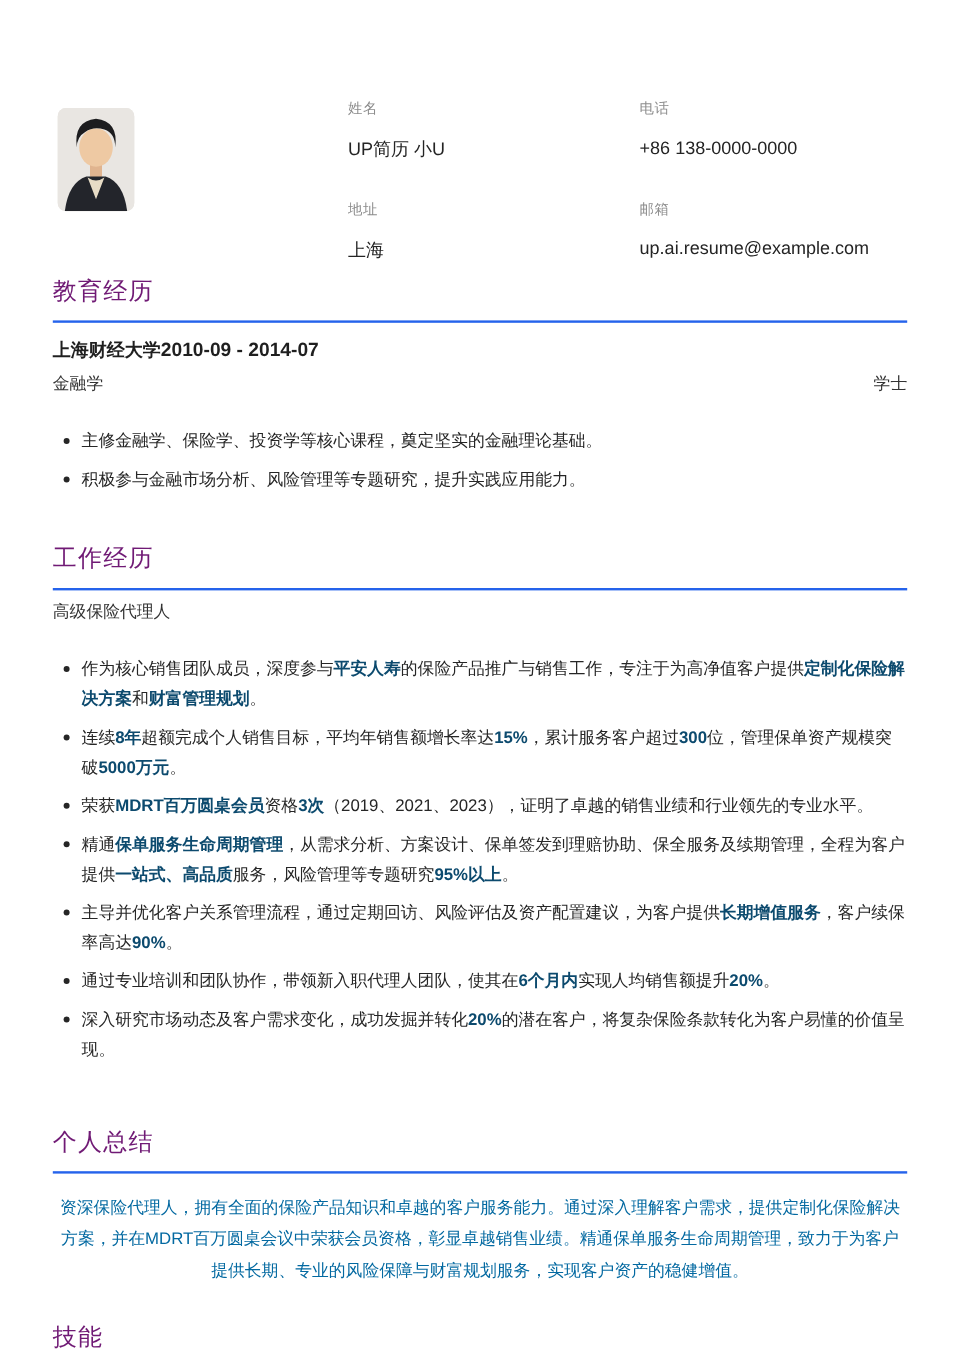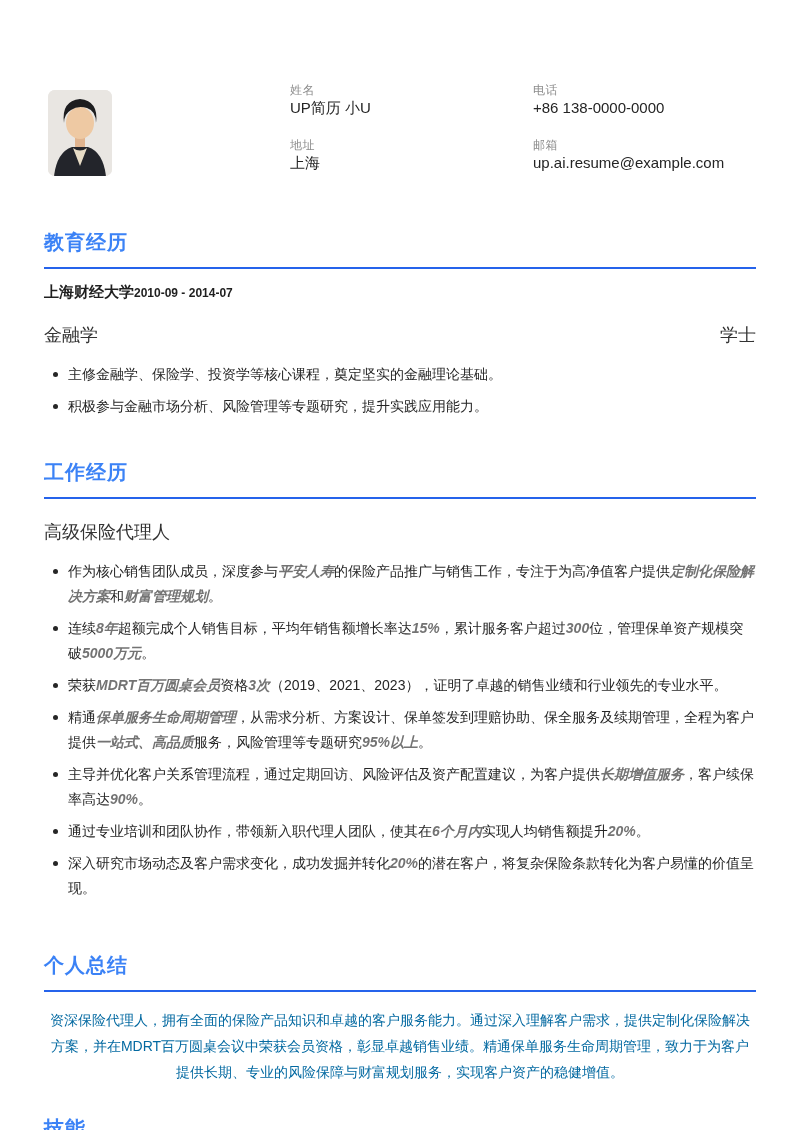--- a/index.html
+++ b/index.html
@@ -20,51 +20,51 @@
     position: absolute; left: 48px; top: 90px;
     width: 64px; height: 86px;
     border-radius: 7px; overflow: hidden;
     background: #e9e6e2;
   }
   .photo svg { display: block; width: 100%; height: 100%; }
   .contact {
     position: absolute; left: 290px; top: 82px; right: 44px;
     display: grid;
     grid-template-columns: 243px auto;
-    row-gap: 19px;
+    row-gap: 32px;
   }
   .clabel { font-size: 12px; color: #8c8c8c; letter-spacing: .5px; }
-  .cvalue { font-size: 15px; color: #242424; margin-top: 0; }
+  .cvalue { font-size: 15px; color: #242424; margin-top: 16px; }
   
   .section { padding: 0 44px; }
   .sec-work { margin-top: 40px; }
   .sec-summary { margin-top: 51px; }
   .sec-skills { margin-top: 30px; }
-  .sec-title { font-size: 20px; font-weight: bold; color: #3b82f6; letter-spacing: 1px; }
+  .sec-title { font-size: 20px; font-weight: normal; color: #701a75; letter-spacing: 1px; }
   .sec-rule { height: 2px; background: #2563eb; margin-top: 11px; border: none; }
   .entry-head { display: flex; justify-content: flex-start; align-items: baseline; margin-top: 14px; }
   .entry-name { font-size: 15px; font-weight: bold; color: #1f1f1f; }
-  .entry-date { font-size: 12px; font-weight: bold; color: #1f1f1f; white-space: nowrap; }
-  .entry-sub { display: flex; justify-content: space-between; margin-top: 21px; font-size: 18px; color: #333333; }
-  ul.bullets { list-style: none; margin-top: 15px; }
+  .entry-date { font-size: 16px; font-weight: bold; color: #1f1f1f; white-space: nowrap; }
+  .entry-sub { display: flex; justify-content: space-between; margin-top: 9px; font-size: 14px; color: #333333; }
+  ul.bullets { list-style: none; margin-top: 26px; }
   ul.bullets li {
     position: relative;
     padding-left: 24px;
     font-size: 14px;
     line-height: 25px;
     margin-bottom: 7px;
     color: #262626;
   }
   ul.bullets li::before {
     content: "";
     position: absolute; left: 9px; top: 10px;
     width: 5px; height: 5px; border-radius: 50%;
     background: #262626;
   }
-  b { font-weight: bold; color: #737373; font-style: italic; }
+  b { font-weight: bold; color: #0c4a6e; }
   .summary-text { margin-top: 15px; font-size: 14px; line-height: 26px; color: #0369a1; text-align: center; }
 </style>
 </head>
 <body>
 
 <div class="page">
 
   <div class="header">
     <div class="photo">
       <svg viewBox="0 0 64 86" preserveAspectRatio="xMidYMid slice">

